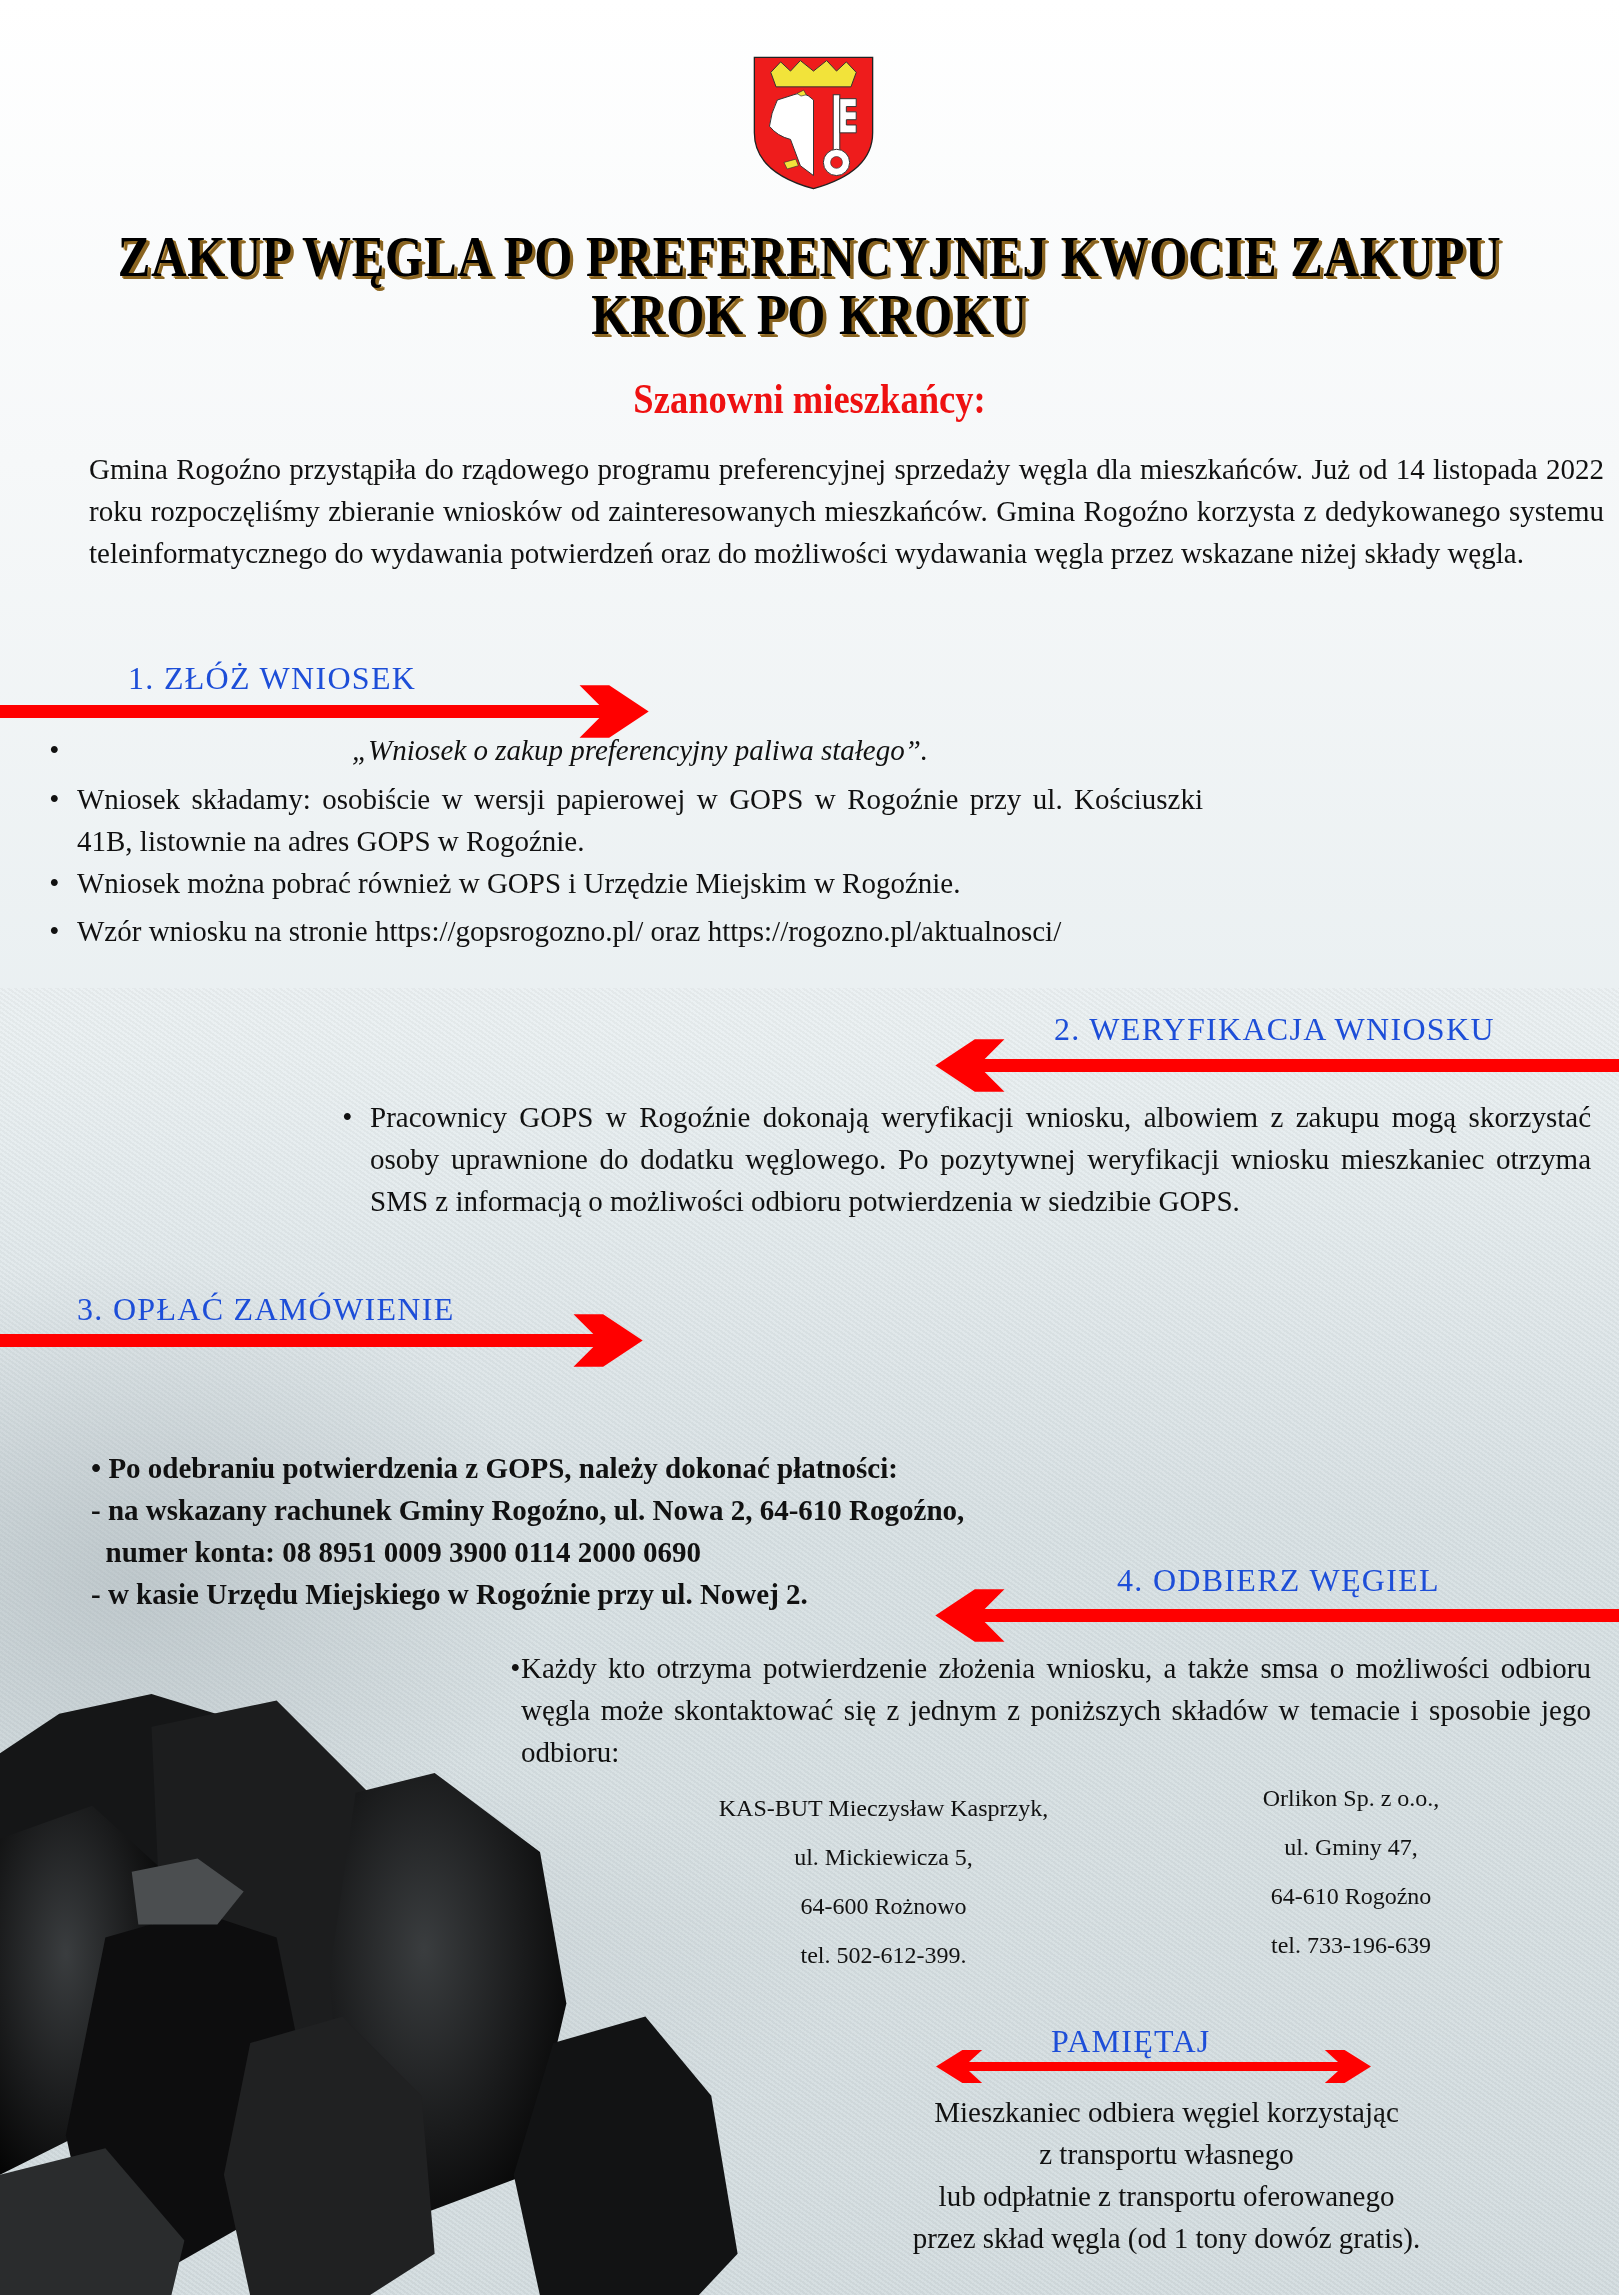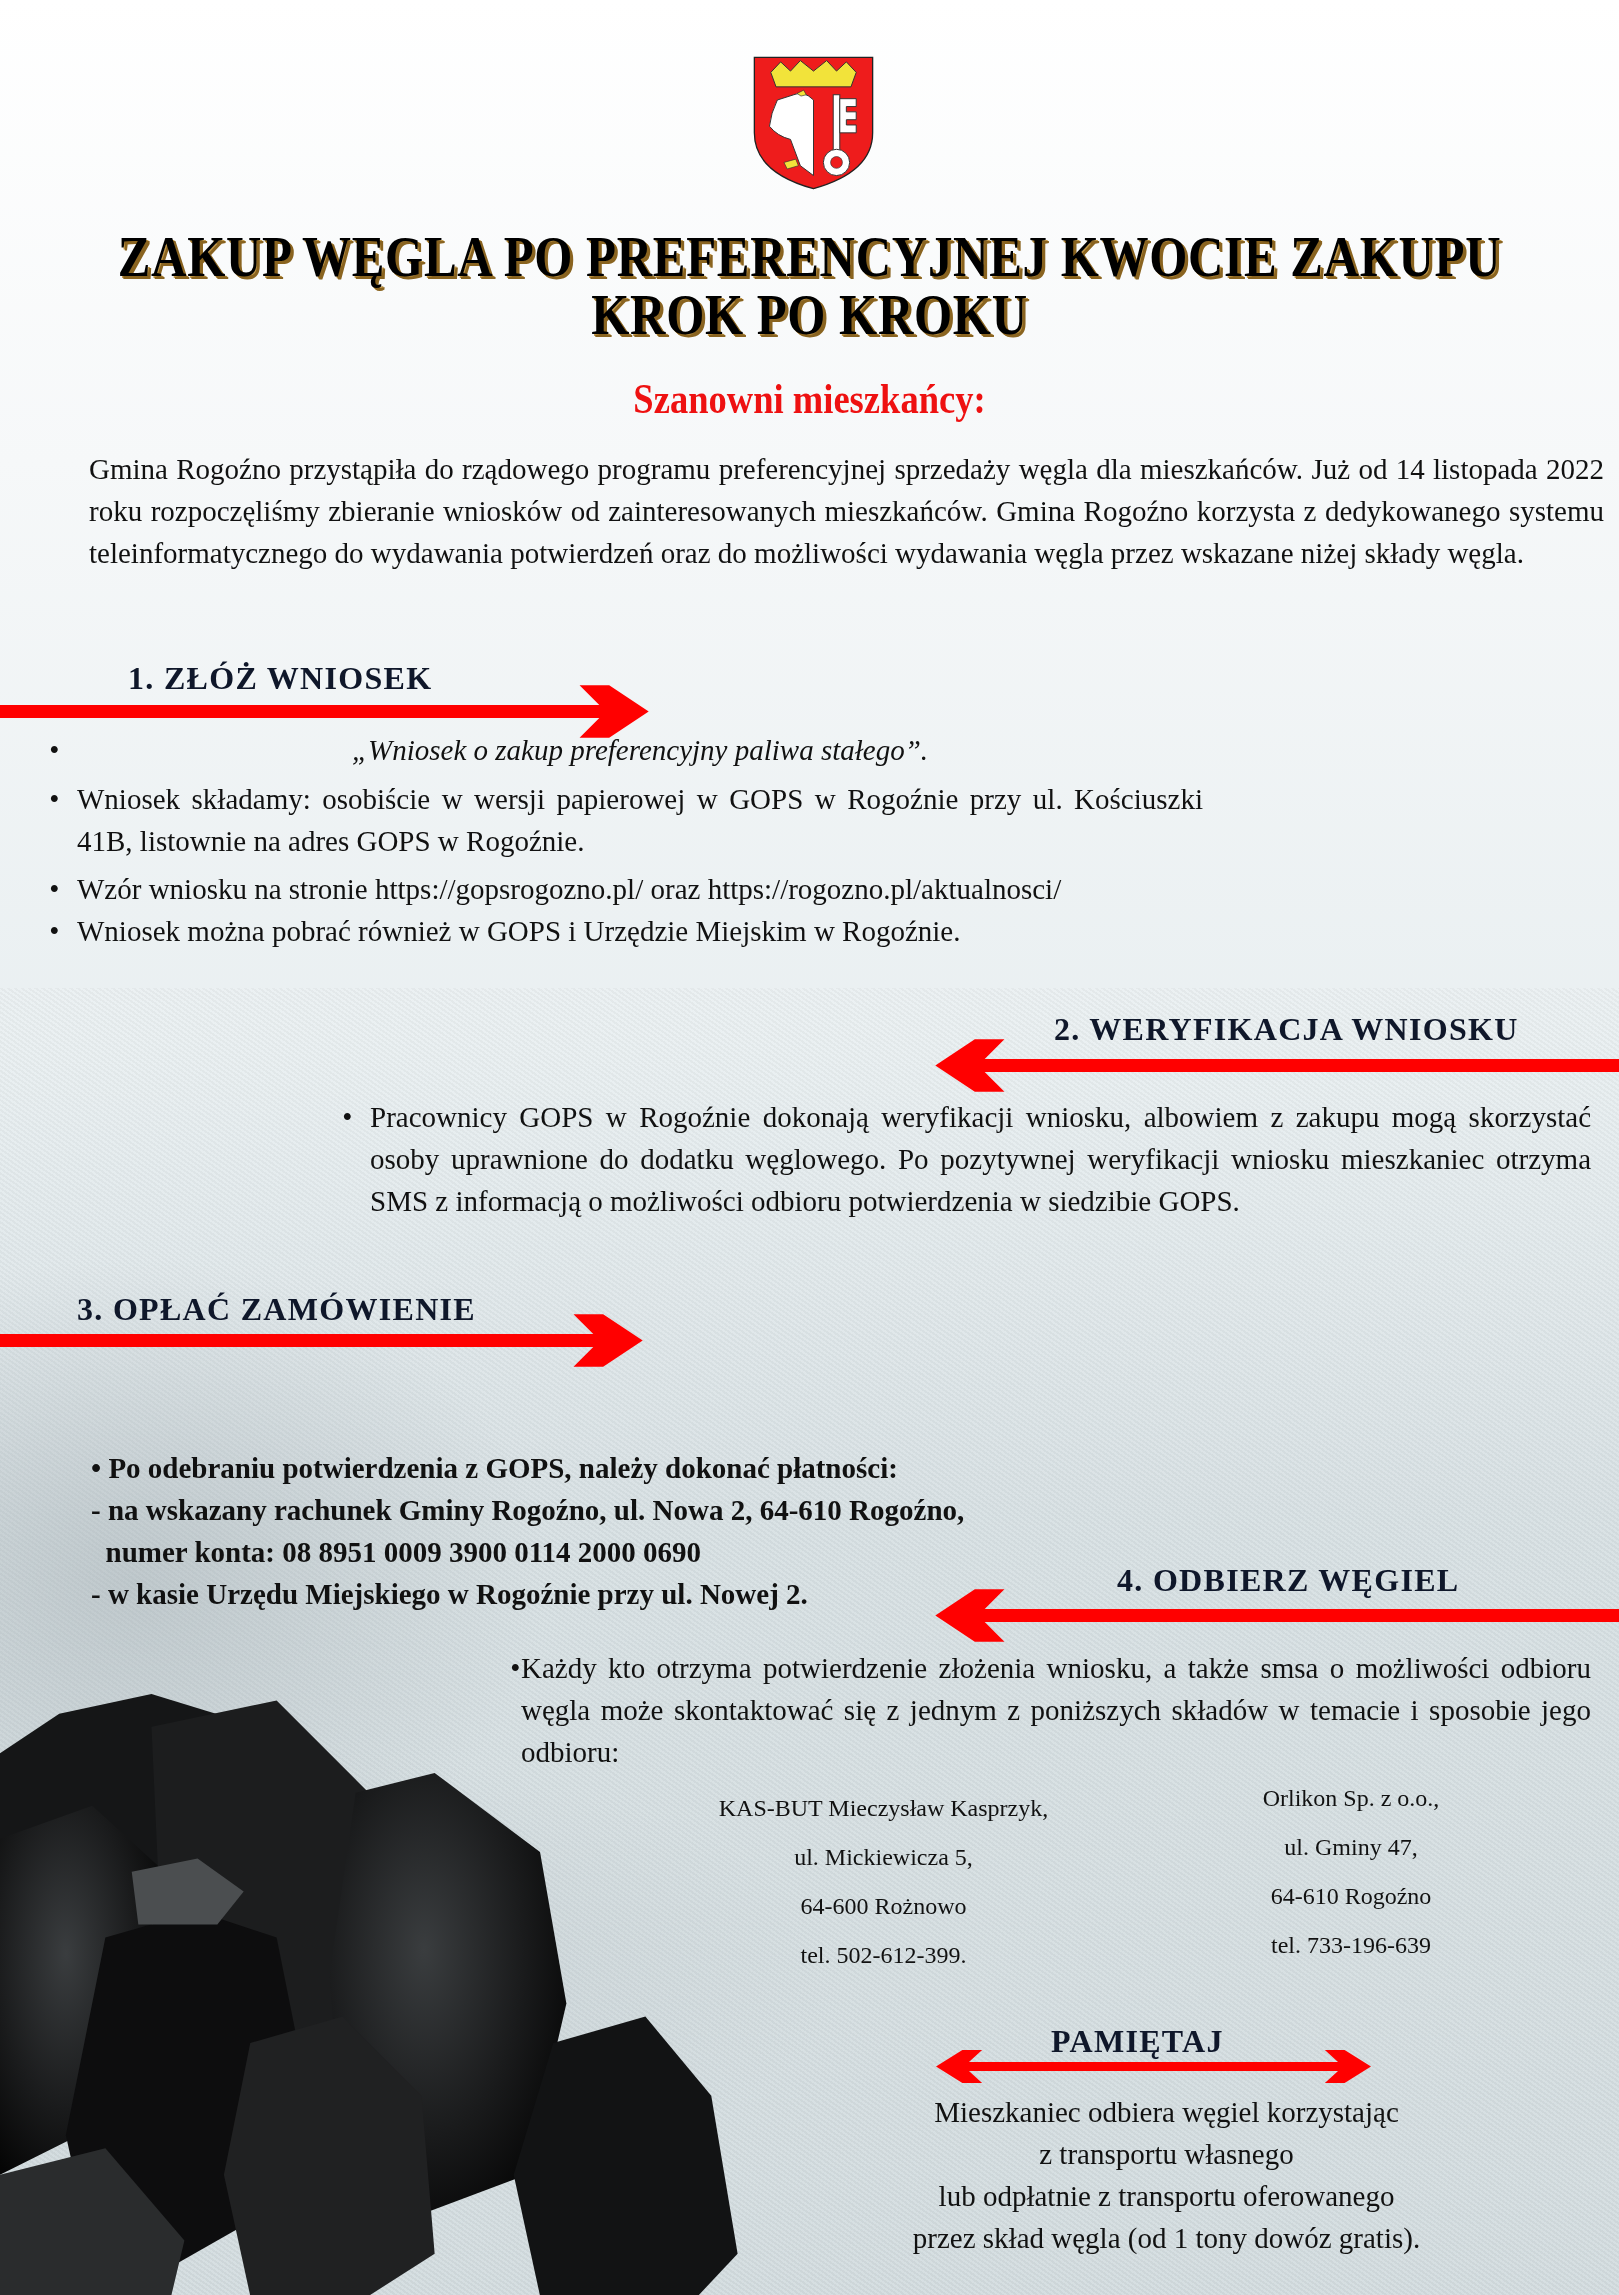--- a/index.html
+++ b/index.html
@@ -30,22 +30,22 @@
   .greeting {
     left: 0; width: 1619px; text-align: center; top: 374px;
     font-size: 43px; font-weight: bold; color: #ee1111;
     transform: scaleX(0.85);
   }
   .para {
     font-size: 29px; line-height: 42px; text-align: justify; text-align-last: left; margin-left: 28px;
   }
   .intro { left: 61px; top: 448px; width: 1515px; }
   .heading {
-    font-family: "Liberation Serif", serif; font-weight: bold; font-size: 32px;
-    letter-spacing: 1.3px; color: #0f172a; white-space: nowrap;
+    font-family: "Liberation Serif", serif; font-weight: normal; font-size: 32px;
+    letter-spacing: 1.3px; color: #1d4ed8; white-space: nowrap;
   }
   .arrow { position: absolute; }
   .arrow svg { display: block; }
   ul.bul { list-style: none; margin: 0; padding: 0; }
   ul.bul li { position: relative; padding-left: 37px; }
   ul.bul li::before { content: "•"; position: absolute; left: 9.2px; }
   .center { text-align: center; text-align-last: center; }
   .italic { font-style: italic; }
   .coal { left: 0; top: 1674px; width: 922px; height: 622px; }
   .company { font-weight: normal; font-size: 24px; line-height: 49px; text-align: center; }
@@ -99,22 +99,22 @@
 <div class="arrow" style="left:0; top:685px;">
   <svg width="652" height="53" viewBox="0 0 990 80">
       <path d="M0 30 H910 L880 0 H925 L985 40 L925 80 H880 L910 50 H0 Z" fill="#ff0000"></path>
     </svg>
 </div>
 <ul class="abs bul para" style="left:40px; top:729px; width:1163px;">
   <li>
     <div class="center italic">„Wniosek o zakup preferencyjny paliwa stałego”.</div>
   </li>
   <li style="margin-top:6.6px;">Wniosek składamy: osobiście w wersji papierowej w GOPS w Rogoźnie przy ul. Kościuszki 41B, listownie na adres GOPS w Rogoźnie.</li>
+  <li style="margin-top:0;">Wniosek można pobrać również w GOPS i Urzędzie Miejskim w Rogoźnie.</li>
   <li style="margin-top:6.6px;">Wzór wniosku na stronie https://gopsrogozno.pl/ oraz https://rogozno.pl/aktualnosci/</li>
-  <li style="margin-top:0;">Wniosek można pobrać również w GOPS i Urzędzie Miejskim w Rogoźnie.</li>
 </ul>
 
 <div class="abs heading" style="left:1054px; top:1011px;">2. WERYFIKACJA WNIOSKU</div>
 <div class="arrow" style="left:932px; top:1039px;">
   <svg width="687" height="53" viewBox="0 0 1043 80">
       <path d="M1043 30 H80 L110 0 H65 L5 40 L65 80 H110 L80 50 H1043 Z" fill="#ff0000"></path>
     </svg>
 </div>
 <ul class="abs bul para" style="left:333px; top:1096px; width:1258px;">
   <li>Pracownicy GOPS w Rogoźnie dokonają weryfikacji wniosku, albowiem z zakupu mogą skorzystać osoby uprawnione do dodatku węglowego. Po pozytywnej weryfikacji wniosku mieszkaniec otrzyma SMS z informacją o możliwości odbioru potwierdzenia w siedzibie GOPS.</li>

